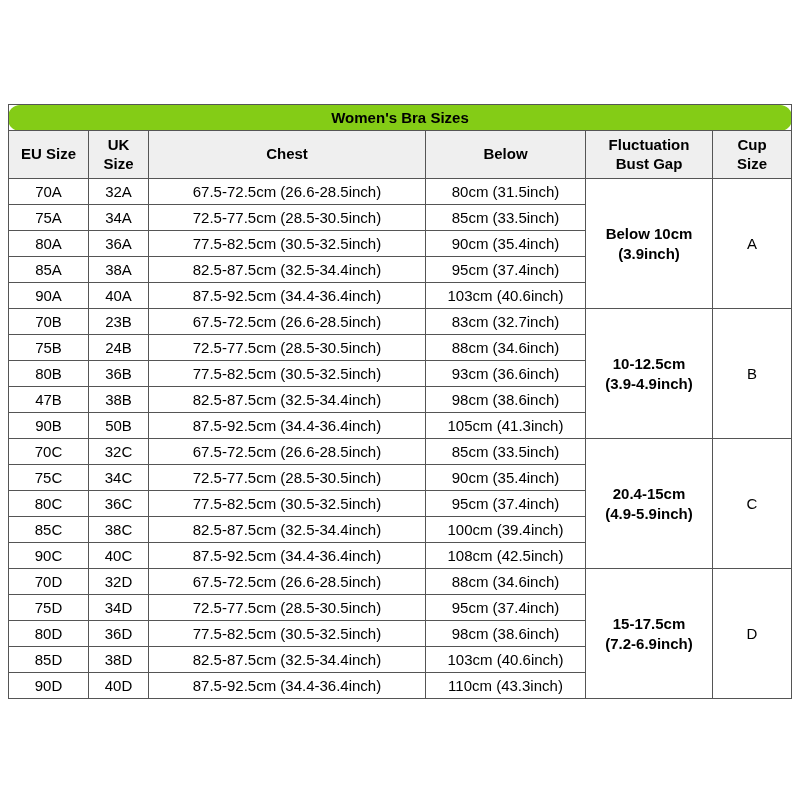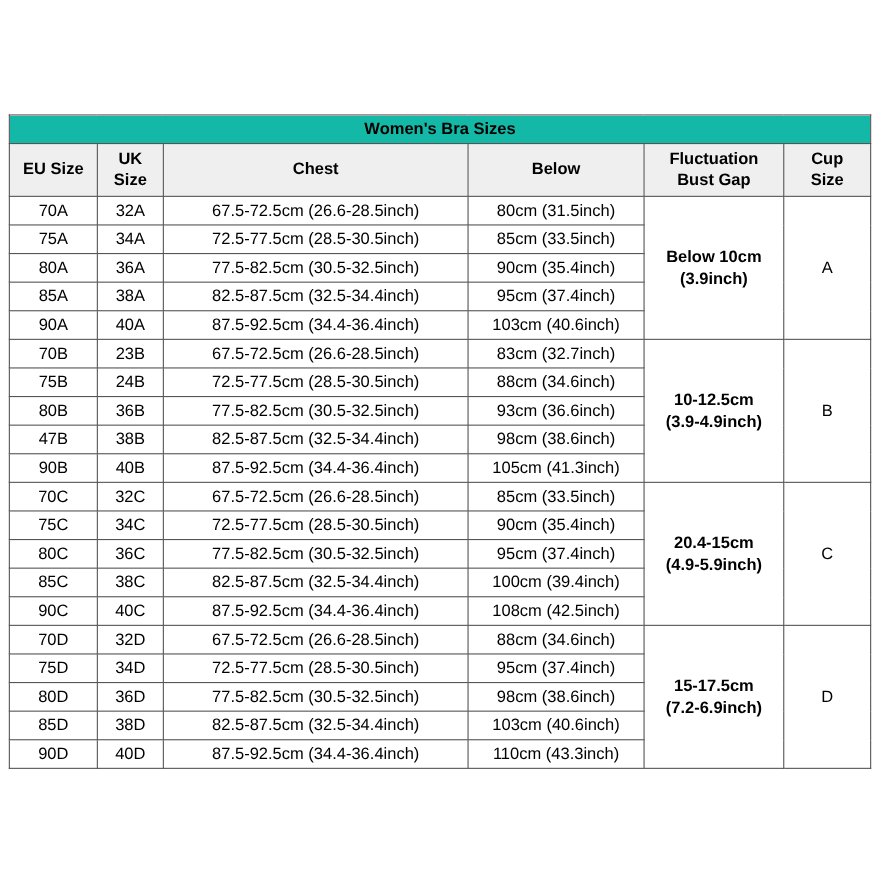--- a/index.html
+++ b/index.html
@@ -28,24 +28,25 @@
     border: 1px solid #555555;
     text-align: center;
     vertical-align: middle;
     font-size: 15px;
     padding: 1px 2px;
     white-space: pre-line;
     overflow: hidden;
   }
   .size-table td { height: 23px; }
   .title-cell {
-    background: #14b8a6;
+    background: #84cc16;
     font-weight: bold;
     font-size: 15px;
     height: 23px;
+    border-radius: 12px;
   }
   .header-row th {
     background: #efefef;
     font-weight: bold;
     height: 45px;
     line-height: 1.25;
   }
   col.c-eu    { width: 80px; }
   col.c-uk    { width: 60px; }
   col.c-chest { width: 277px; }
@@ -140,21 +141,21 @@
           <td>93cm (36.6inch)</td>
         </tr>
         <tr>
           <td>47B</td>
           <td>38B</td>
           <td>82.5-87.5cm (32.5-34.4inch)</td>
           <td>98cm (38.6inch)</td>
         </tr>
         <tr>
           <td>90B</td>
-          <td>40B</td>
+          <td>50B</td>
           <td>87.5-92.5cm (34.4-36.4inch)</td>
           <td>105cm (41.3inch)</td>
         </tr>
         <tr>
           <td>70C</td>
           <td>32C</td>
           <td>67.5-72.5cm (26.6-28.5inch)</td>
           <td>85cm (33.5inch)</td>
           <td rowspan="5" class="gap-cell">20.4-15cm
 (4.9-5.9inch)</td>

